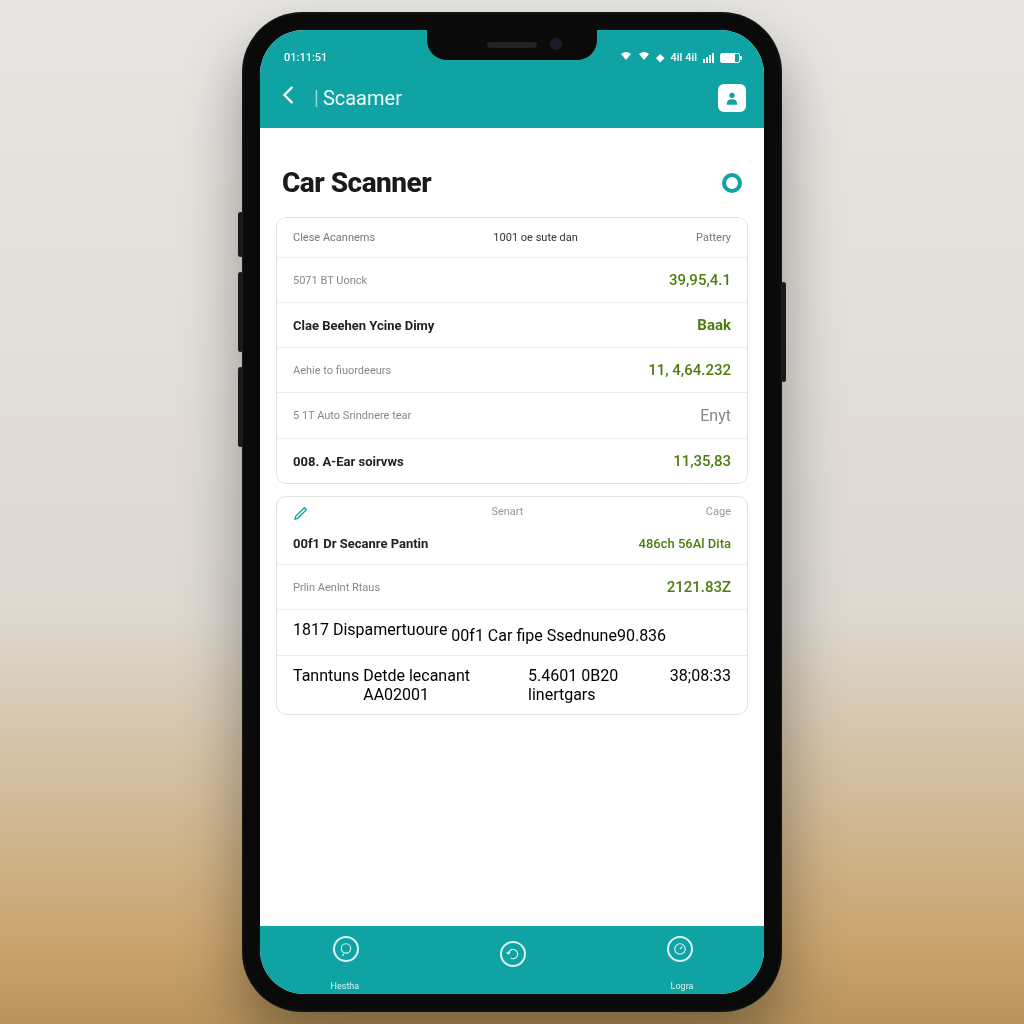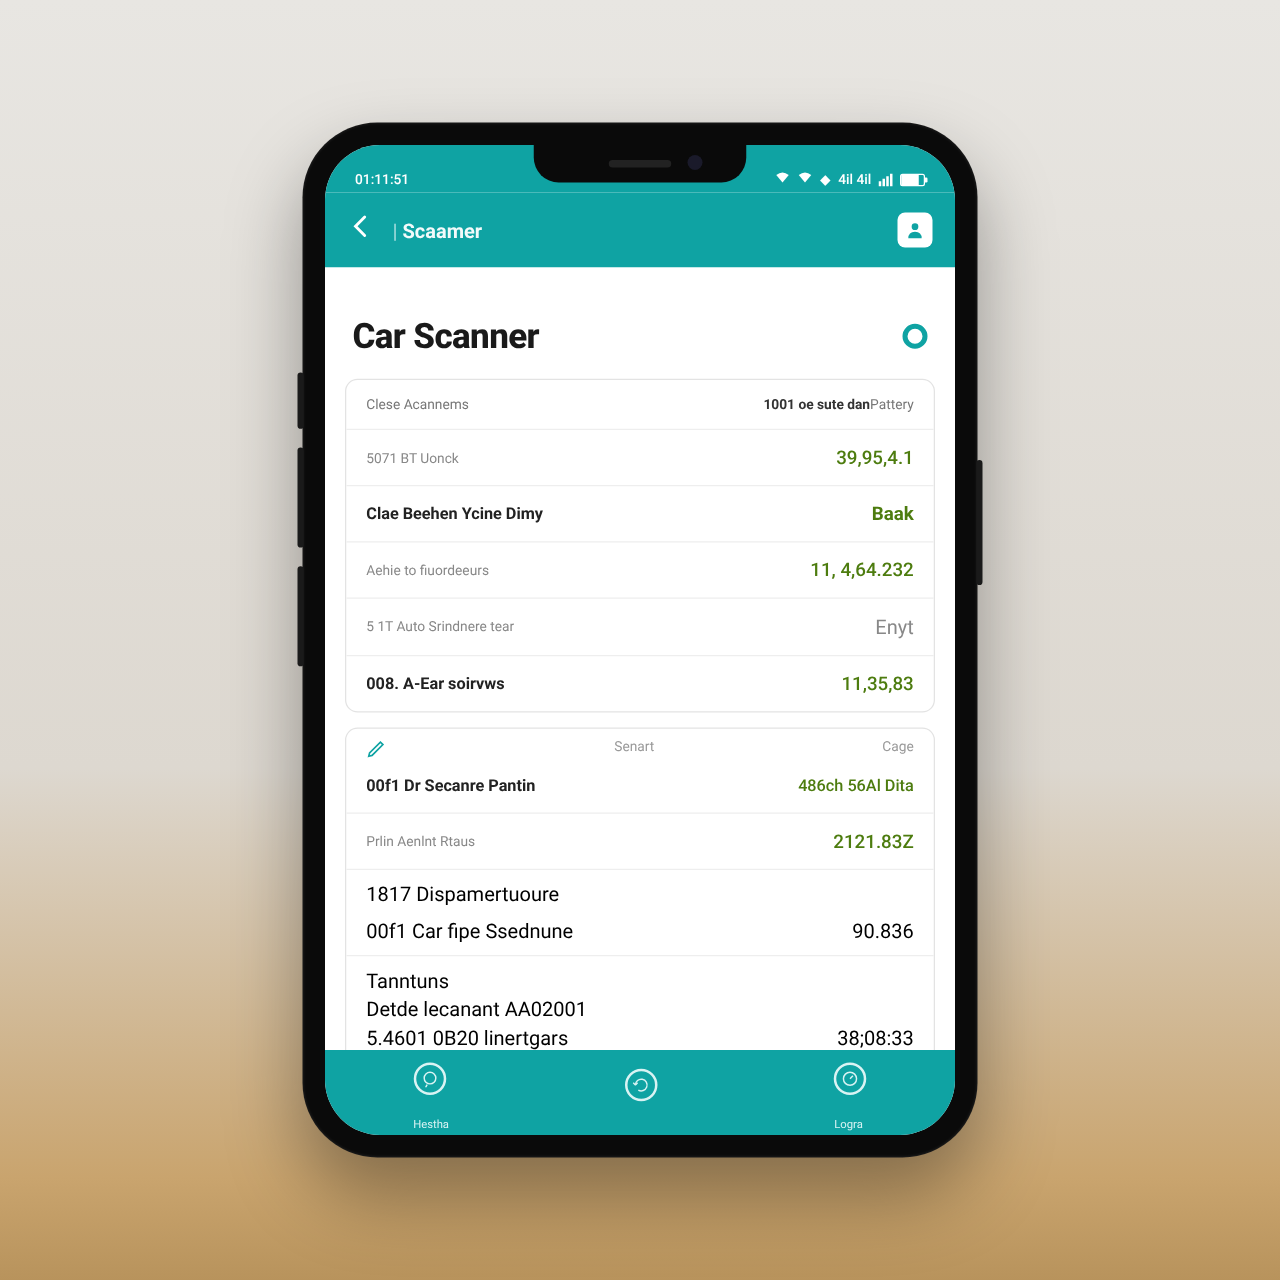--- a/index.html
+++ b/index.html
@@ -4,21 +4,21 @@
 <style>
   * { box-sizing: border-box; margin: 0; padding: 0; }
   body {
     width: 1024px; height: 1024px;
     background: linear-gradient(to bottom, #e8e6e2 0%, #ddd8d0 60%, #c9a46e 92%, #b8935c 100%);
     font-family: -apple-system, "Segoe UI", Roboto, Arial, sans-serif;
     display: flex; align-items: center; justify-content: center;
     overflow: hidden;
   }
   .phone {
-    width: 540px; height: 828px;
+    width: 540px; height: 1000px;
     background: #0a0a0a;
     border-radius: 60px;
     padding: 18px;
     position: relative;
     box-shadow: 0 30px 60px rgba(0,0,0,.35), inset 0 0 3px rgba(255,255,255,.15);
   }
   .side-btn { position: absolute; background:#1a1a1a; border-radius:3px; }
   .sb1{ left:-4px; top:200px; width:5px; height:45px;}
   .sb2{ left:-4px; top:260px; width:5px; height:80px;}
   .sb3{ left:-4px; top:355px; width:5px; height:80px;}
@@ -37,44 +37,44 @@
     height:38px; background:#0fa3a3; color:#fff;
     display:flex; align-items:flex-end; justify-content:space-between;
     padding:0 24px 4px; font-size:11px; font-weight:500;
   }
   .status-right{display:flex;gap:6px;align-items:center;}
   .appbar {
     height:60px; background:#0fa3a3; color:#fff;
     display:flex; align-items:center; padding:0 18px; gap:14px;
   }
   .back-arr{font-size:24px;cursor:pointer;}
-  .appbar-title{font-size:16px;font-weight:700;flex:1;opacity:.95;}
+  .appbar-title{font-size:20px;font-weight:400;flex:1;opacity:.95;}
   .appbar-title .pipe{opacity:.6;margin-right:4px;}
   .appbar-icon{width:28px;height:28px;background:#fff;border-radius:6px;display:flex;align-items:center;justify-content:center;color:#0fa3a3;}
   .content{flex:1;background:#fff;overflow-y:hidden;padding:16px 16px;}
   .page-head{display:flex;align-items:center;justify-content:space-between;padding:22px 6px 18px;}
   .page-head h1{font-size:28px;font-weight:800;color:#1a1a1a;letter-spacing:-.5px;}
   .ring{width:20px;height:20px;border:4px solid #0fa3a3;border-radius:50%;}
   .card{border:1px solid #e3e3e3;border-radius:10px;overflow:hidden;margin-bottom:12px;}
   .row{display:flex;justify-content:space-between;align-items:center;padding:13px 16px;border-bottom:1px solid #eee;}
   .row:last-child{border-bottom:none;}
   .row.hdr{font-size:11px;color:#777;}
-  .row.hdr .mid{flex:1;text-align:right;font-weight:700;color:#333;}
+  .row.hdr .mid{flex:1;text-align:center;font-weight:400;color:#333;}
   .row .lbl{font-size:13px;color:#333;}
   .row .lbl.sm{font-size:11px;color:#888;}
   .row .lbl.bold{font-weight:700;color:#222;}
   .row .val{font-size:15px;color:#4d7c0f;font-weight:500;}
   .row .val.sm{font-size:16px;color:#888;font-weight:400;}
-  .stack{display:flex;flex-direction:column;gap:4px;}
+  .stack{display:flex;flex-direction:row;gap:4px;}
   .slash{width:16px;height:16px;color:#0fa3a3;}
   .section{padding:10px 16px;border-bottom:1px solid #eee;}
   .mini-hdr{display:flex;justify-content:space-between;font-size:11px;color:#999;padding:8px 16px 2px;}
   .mini-hdr .c{flex:1;text-align:center;}
   .navbar{height:68px;background:#0fa3a3;display:flex;justify-content:space-around;align-items:center;padding-top:6px;}
-  .nav-item{display:flex;flex-direction:column;align-items:flex-start;gap:19px;color:#d9f3f3;font-size:9px;cursor:pointer;}
+  .nav-item{display:flex;flex-direction:column;align-items:flex-end;gap:19px;color:#d9f3f3;font-size:9px;cursor:pointer;}
   .nav-icon{width:26px;height:26px;border:2px solid #d9f3f3;border-radius:50%;display:flex;align-items:center;justify-content:center;font-size:12px;}
   .sig{display:inline-flex;gap:1px;align-items:flex-end;}
   .sig i{width:2px;background:#fff;display:block;}
   .sig i:nth-child(1){height:4px}.sig i:nth-child(2){height:6px}.sig i:nth-child(3){height:8px}.sig i:nth-child(4){height:10px}
   .batt{width:20px;height:10px;border:1px solid #fff;border-radius:2px;position:relative;}
   .batt::after{content:'';position:absolute;right:-3px;top:2px;width:2px;height:4px;background:#fff;border-radius:0 1px 1px 0;}
   .batt i{display:block;width:80%;height:100%;background:#fff;}
 </style>
 </head>
 <body>

